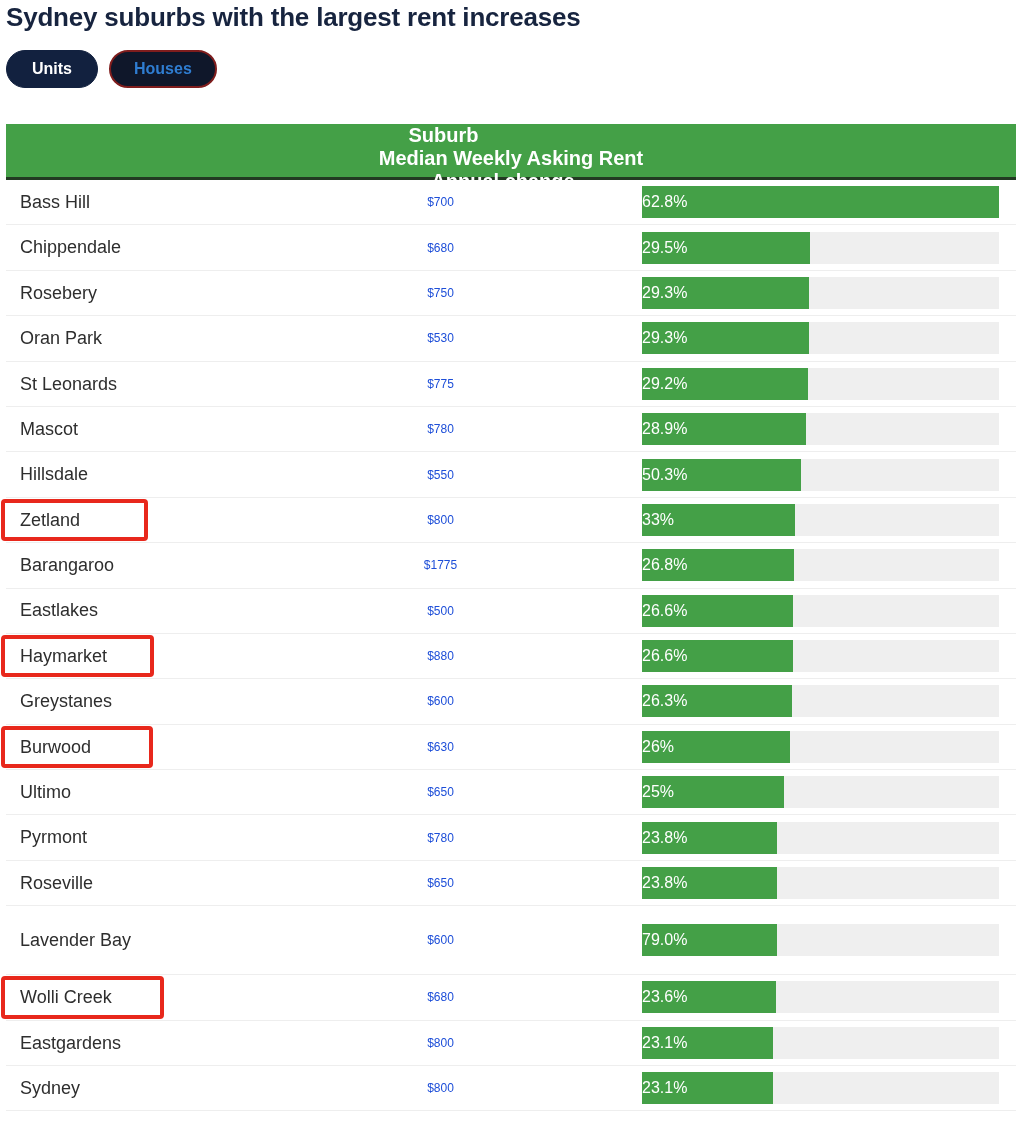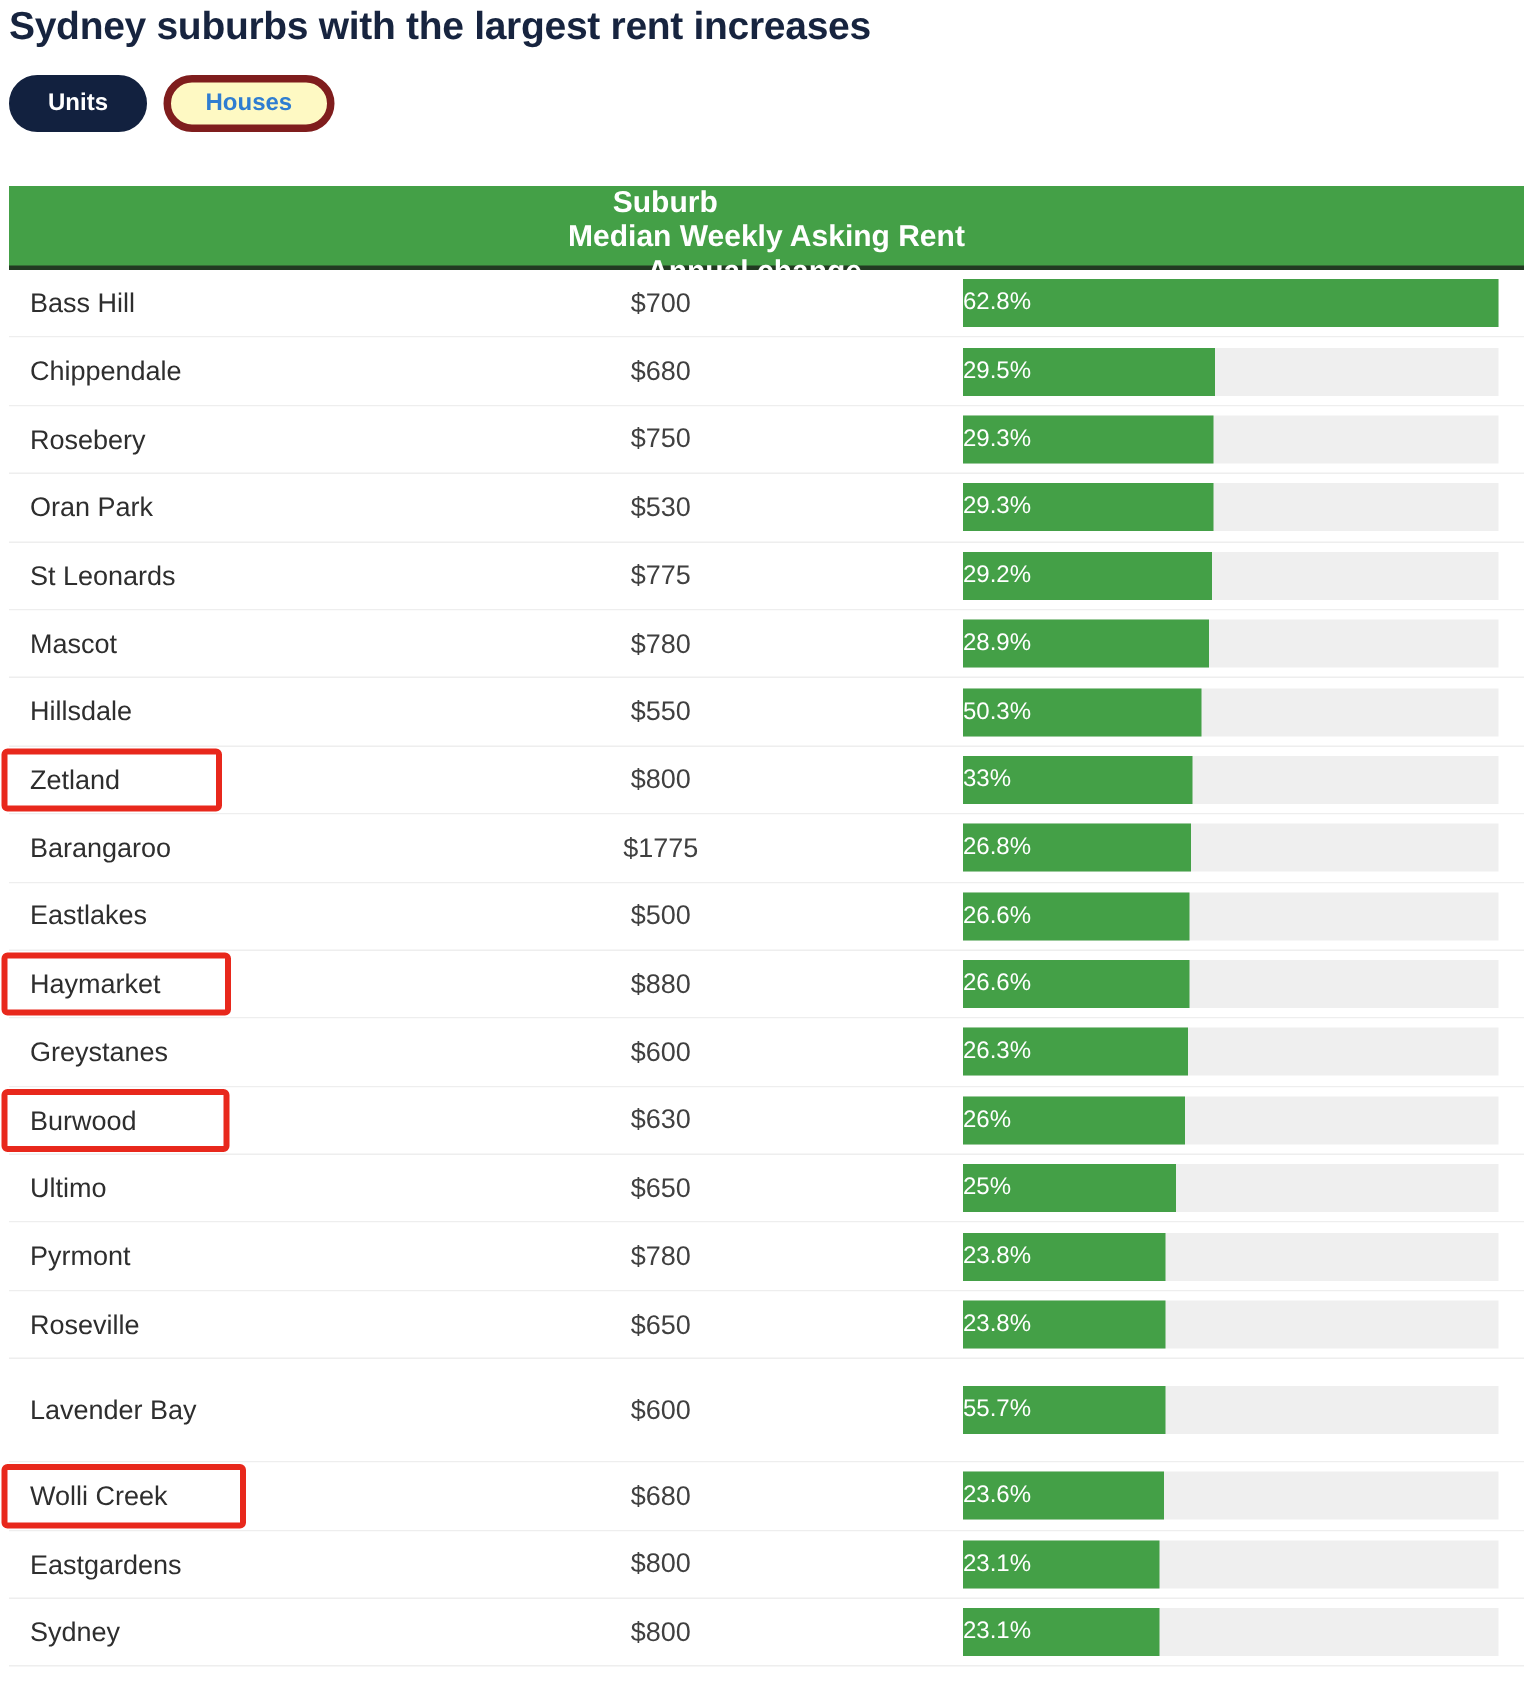--- a/index.html
+++ b/index.html
@@ -49,23 +49,23 @@
     cursor: pointer;
     user-select: none;
   }
   .pill-active {
     background: #12213f;
     color: #ffffff;
     border: 1px solid #12213f;
     padding: 16px 25px;
   }
   .pill-inactive {
-    background: #fef9c3;
+    background: #0f172a;
     color: #2f7dd1;
-    border: 5px solid #7f1d1d;
+    border: 2px solid #7f1d1d;
     padding: 0 23px;
     text-align: right;
   }
 
   
   .table {
     position: absolute;
     left: 6px;
     top: 124px;
     width: 1010px;
@@ -101,22 +101,22 @@
     padding-left: 14px;
     font-size: 18px;
     color: #2e2e2e;
     line-height: 1.25;
     position: relative;
     z-index: 2;
   }
   .cell-rent {
     width: 403px;
     text-align: center;
-    font-size: 18px;
-    color: #404040;
+    font-size: 12px;
+    color: #1d4ed8;
   }
   .cell-bar {
     flex: 1;
     padding-right: 17px;
     display: flex;
     align-items: center;
   }
   .bar-track {
     position: relative;
     width: 100%;
@@ -348,21 +348,21 @@
               </div>
             </div>
           </div>
         </div>
         <div class="trow tall">
           <div class="cell-suburb">Lavender Bay</div>
           <div class="cell-rent">$600</div>
           <div class="cell-bar">
             <div class="bar-track">
               <div class="bar-fill" style="width: 37.7389%;">
-                <span class="bar-label">55.7%</span>
+                <span class="bar-label">79.0%</span>
               </div>
             </div>
           </div>
         </div>
         <div class="trow">
           <div class="hl-box" style="width: 163px;"></div>
           <div class="cell-suburb">Wolli Creek</div>
           <div class="cell-rent">$680</div>
           <div class="cell-bar">
             <div class="bar-track">

